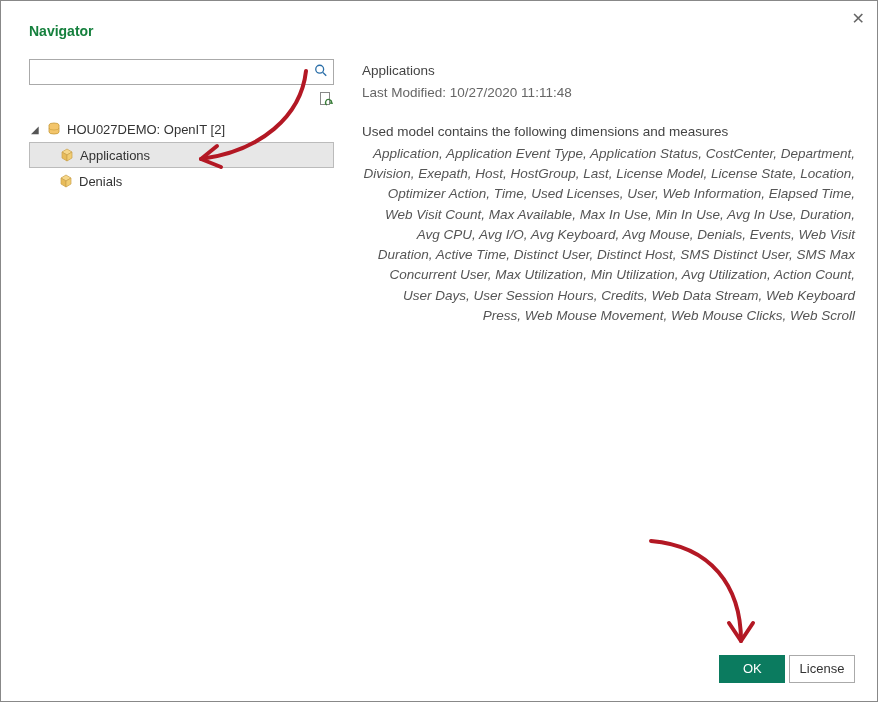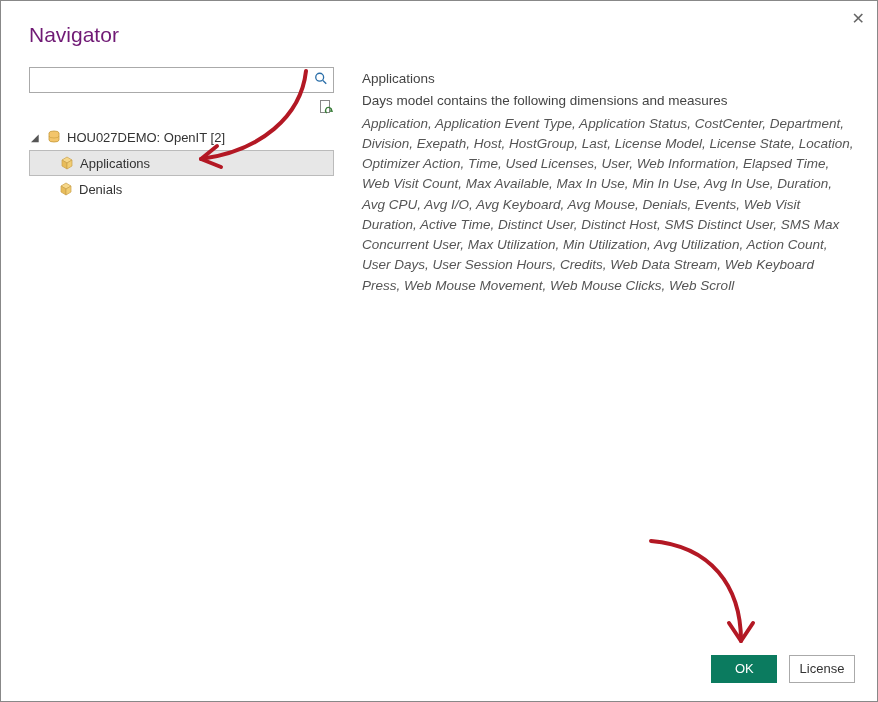--- a/index.html
+++ b/index.html
@@ -23,23 +23,23 @@
     right: 12px;
     font-size: 16px;
     color: #666;
     cursor: pointer;
     font-family: Arial, sans-serif;
   }
   .header {
     padding: 22px 28px 10px 28px;
   }
   .header h1 {
-    font-size: 21px;
-    font-weight: 400;
-    color: #701a75;
+    font-size: 14px;
+    font-weight: 700;
+    color: #15803d;
   }
   .body {
     flex: 1;
     display: flex;
     padding: 10px 22px 10px 28px;
     gap: 28px;
     overflow: hidden;
   }
   .left-pane {
     width: 305px;
@@ -121,33 +121,33 @@
     color: #666;
     margin-bottom: 18px;
   }
   .right-desc-intro {
     color: #444;
     margin-bottom: 2px;
   }
   .right-dims {
     font-style: italic;
     color: #555;
+    text-align: right;
   }
   .footer {
     padding: 12px 22px 18px 22px;
     text-align: right;
   }
   .btn {
     display: inline-block;
     min-width: 66px;
     height: 28px;
     line-height: 26px;
     text-align: center;
     font-size: 13px;
-    margin-left: 8px;
     cursor: pointer;
     border: 1px solid #aaa;
     background: #fff;
     color: #333;
   }
   .btn-primary {
     background: #0b7b5f;
     border-color: #0b7b5f;
     color: #fff;
   }
@@ -225,21 +225,22 @@
             </svg>
           </span>
           <span>Denials</span>
         </div>
 
       </div>
     </div>
 
     <div class="right-pane">
       <div class="right-title">Applications</div>
-      <div class="right-desc-intro">Days model contains the following dimensions and measures</div>
+      <div class="right-modified">Last Modified: 10/27/2020 11:11:48</div>
+      <div class="right-desc-intro">Used model contains the following dimensions and measures</div>
       <div class="right-dims">Application, Application Event Type, Application Status, CostCenter, Department, Division, Exepath, Host, HostGroup, Last, License Model, License State, Location, Optimizer Action, Time, Used Licenses, User, Web Information, Elapsed Time, Web Visit Count, Max Available, Max In Use, Min In Use, Avg In Use, Duration, Avg CPU, Avg I/O, Avg Keyboard, Avg Mouse, Denials, Events, Web Visit Duration, Active Time, Distinct User, Distinct Host, SMS Distinct User, SMS Max Concurrent User, Max Utilization, Min Utilization, Avg Utilization, Action Count, User Days, User Session Hours, Credits, Web Data Stream, Web Keyboard Press, Web Mouse Movement, Web Mouse Clicks, Web Scroll</div>
     </div>
 
   </div>
 
   <div class="footer">
     <div class="btn btn-primary">OK</div>
     <div class="btn">License</div>
   </div>
 

